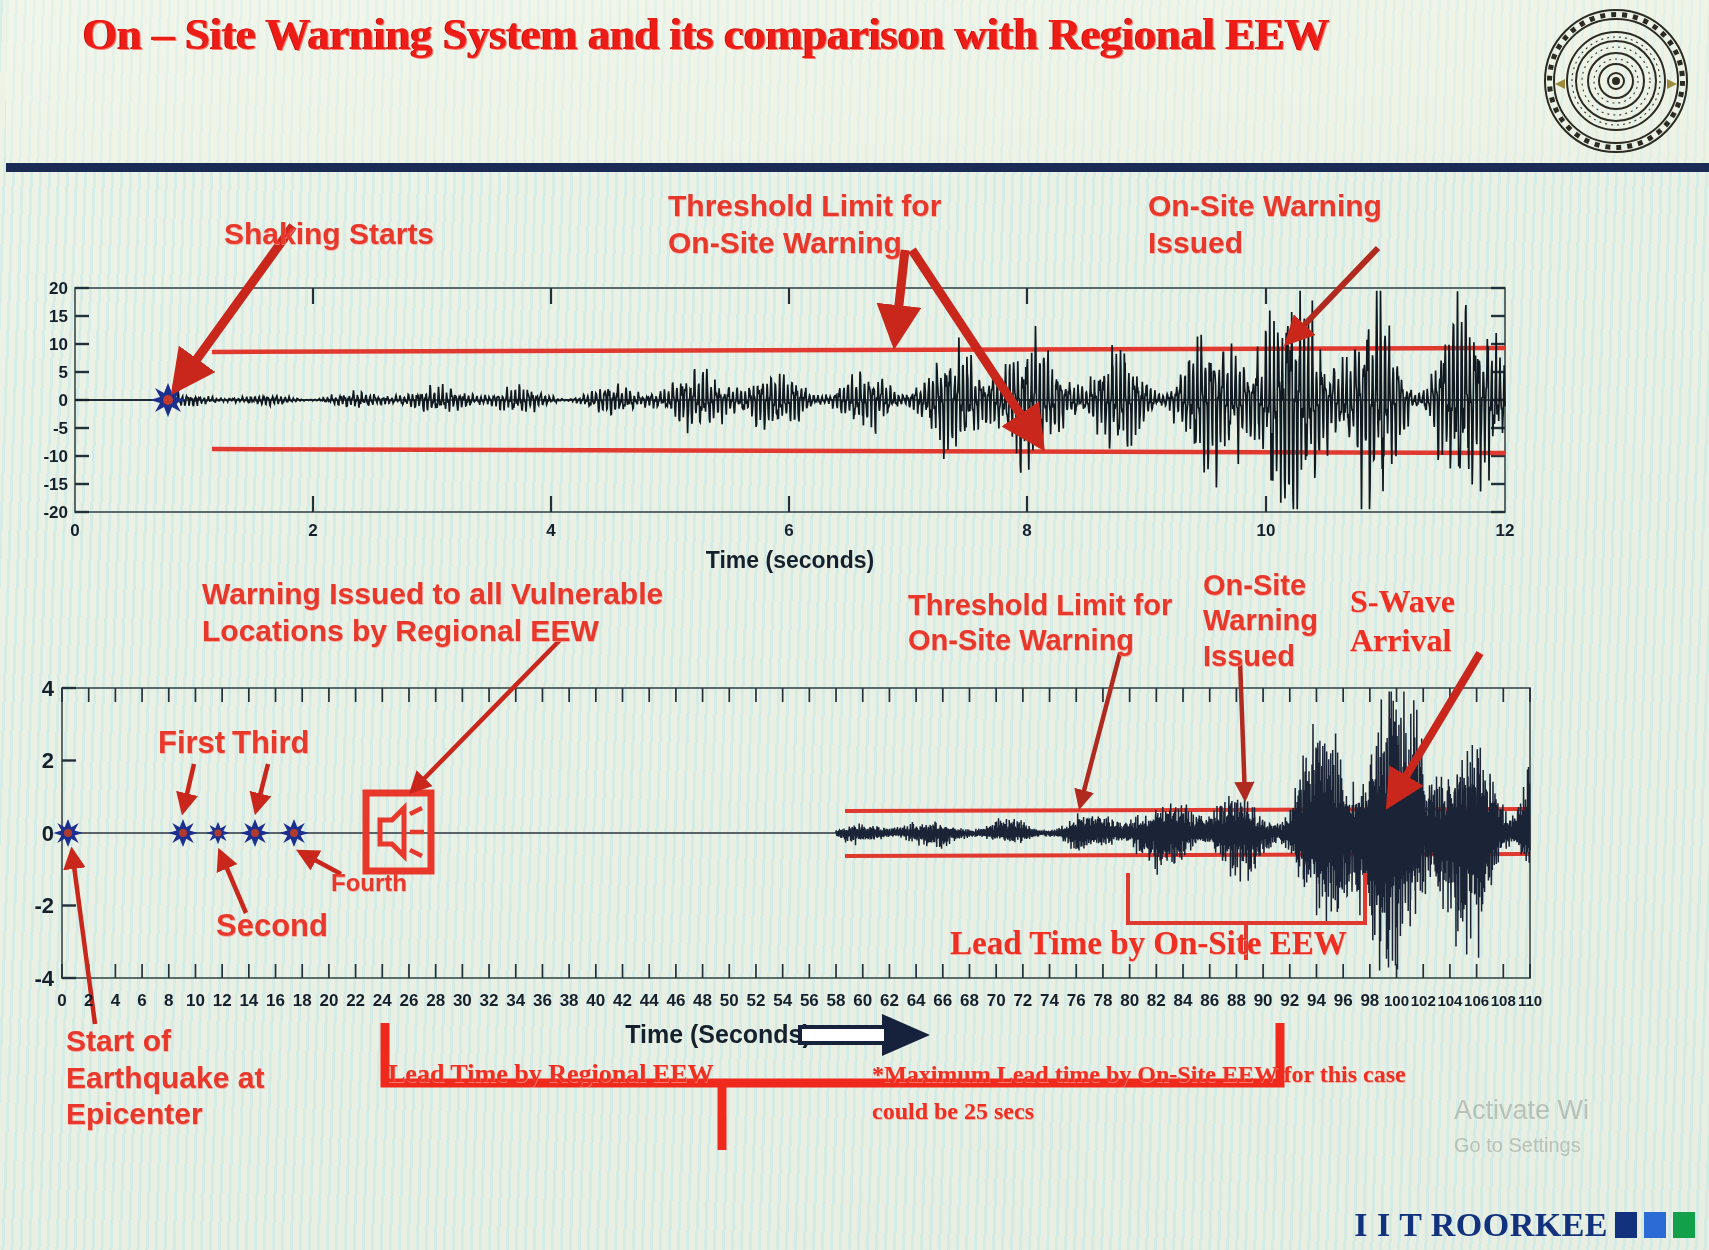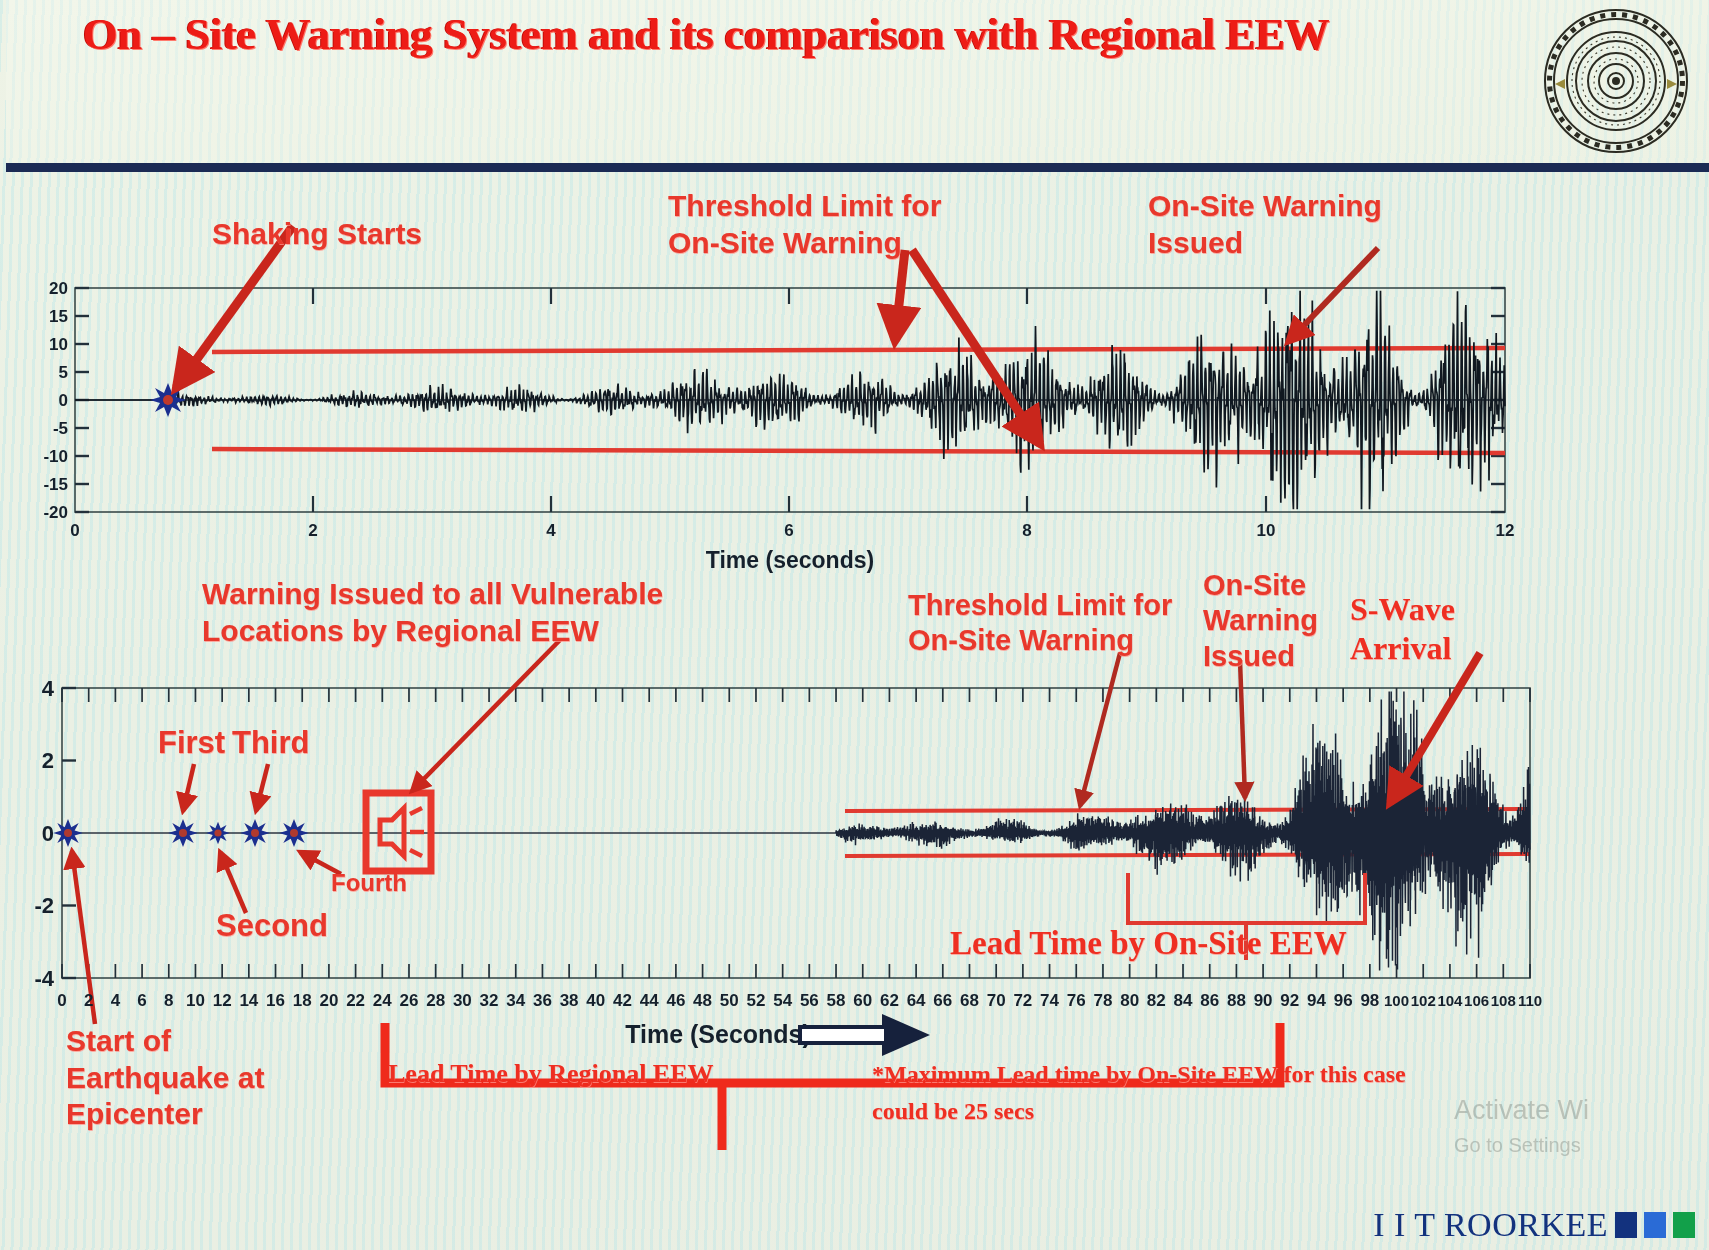--- a/index.html
+++ b/index.html
@@ -60,21 +60,21 @@
     color:rgba(120,128,120,.40);
     font-size:27px; font-family:"Liberation Sans", sans-serif;
     line-height:1.5; text-align:left; pointer-events:none;
   }
   .footer-logo{
     position:absolute; right:14px; bottom:6px;
     display:flex; align-items:center; gap:7px;
   }
   .footer-logo .txt{
     font-family:"Liberation Serif", serif;
-    font-weight:normal; font-size:34px; color:#13327e;
+    font-weight:bold; font-size:34px; color:#13327e;
     letter-spacing:.5px;
   }
   .sq{ width:22px; height:26px; display:inline-block; }
 </style>
 </head>
 <body>
 
 <div class="slide">
 
   <div class="titlebar">
@@ -98,21 +98,21 @@
         <circle cx="75" cy="75" r="22" stroke-dasharray="2 4"></circle>
       </g>
       <circle cx="75" cy="75" r="4" fill="#2b2b22"></circle>
       <path d="M14 78 L24 73 L24 83 Z" fill="#9a8b3d"></path>
       <path d="M136 78 L126 73 L126 83 Z" fill="#9a8b3d"></path>
     </svg>
   </div>
 
   <div class="panel" style="left:0;top:176px;width:1709px;height:400px;">
 
-    <div class="anno" style="left:212px;top:40px;font-size:30px;">Shaking Starts</div>
+    <div class="anno" style="left:212px;top:40px;font-size:30px;padding-left:12px;">Shaking Starts</div>
     <div class="anno" style="left:668px;top:12px;font-size:30px;">Threshold Limit for
 On-Site Warning</div>
     <div class="anno" style="left:1148px;top:12px;font-size:30px;">On-Site Warning
 Issued</div>
 
     <svg width="1709" height="400" viewBox="0 0 1709 400">
       <defs>
         <marker id="ah1" viewBox="0 0 10 10" refX="8" refY="5" markerWidth="5" markerHeight="5" orient="auto-start-reverse">
           <path d="M0 0 L10 5 L0 10 z" fill="#c9261c"></path>
         </marker>
@@ -200,21 +200,21 @@
 
   <div class="panel" style="left:0;top:568px;width:1709px;height:682px;">
 
     <div class="anno" style="left:173px;top:8px;font-size:30px;margin-left:29px;">Warning Issued to all Vulnerable
 Locations by Regional EEW</div>
     <div class="anno" style="left:908px;top:20px;font-size:29px;">Threshold Limit for
 On-Site Warning</div>
     <div class="anno" style="left:1203px;top:0px;font-size:29px;">On-Site
 Warning
 Issued</div>
-    <div class="anno serif" style="left:1350px;top:22px;font-size:32px;">S-Wave
+    <div class="anno serif" style="left:1350px;top:14px;font-size:32px;">S-Wave
 Arrival</div>
 
     <div class="anno" style="left:158px;top:156px;font-size:31px;">First</div>
     <div class="anno" style="left:232px;top:156px;font-size:31px;">Third</div>
     <div class="anno" style="left:216px;top:339px;font-size:31px;">Second</div>
     <div class="anno" style="left:331px;top:300px;font-size:24px;">Fourth</div>
     <div class="anno serif" style="left:950px;top:355px;font-size:33px;">Lead Time by On-Site EEW</div>
     <div class="anno" style="left:66px;top:455px;font-size:30px;">Start of
 Earthquake at
 Epicenter</div>

